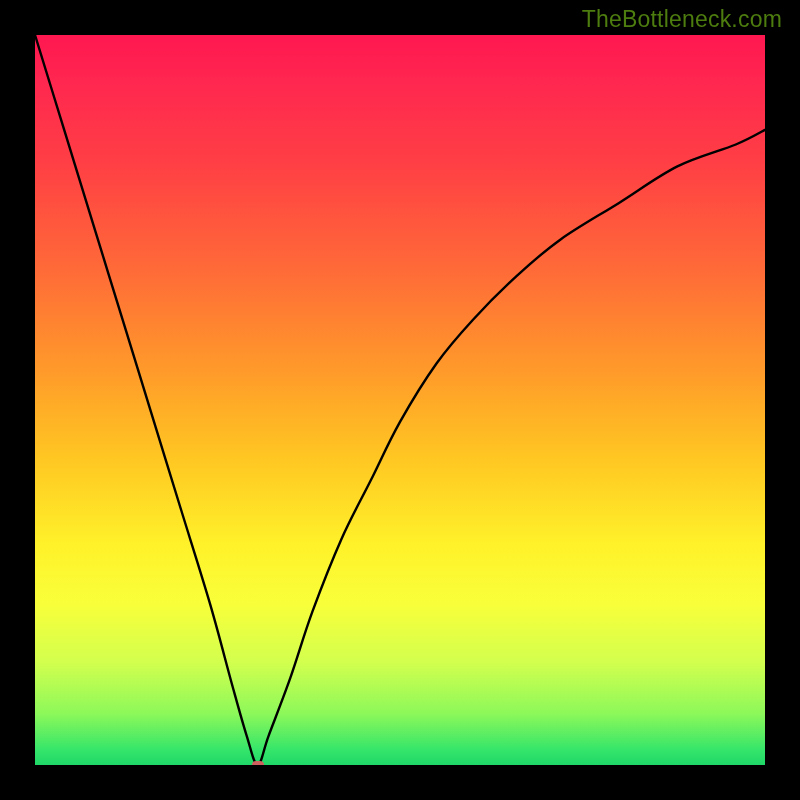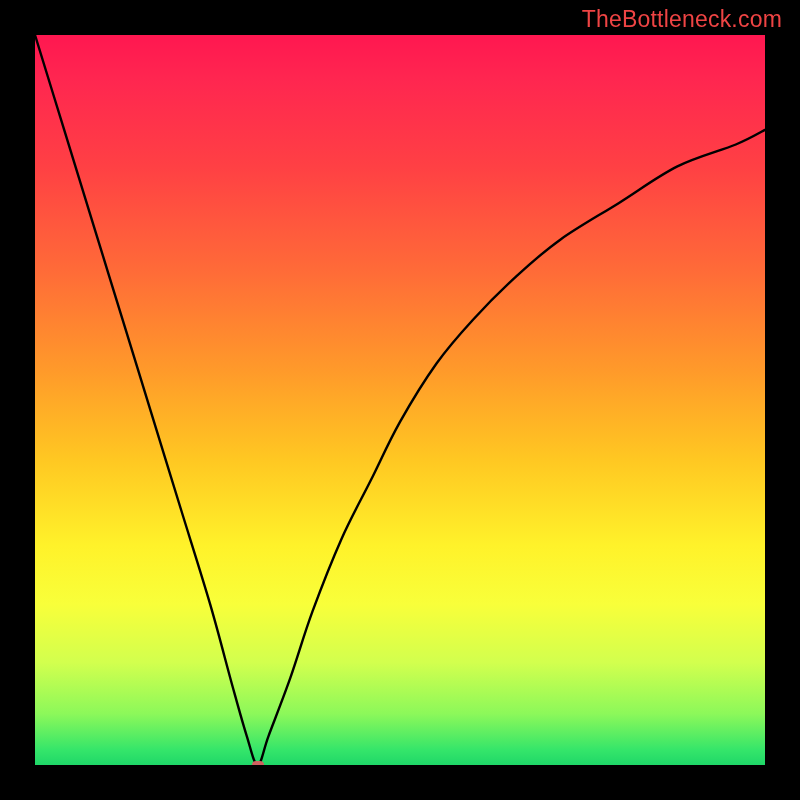--- a/index.html
+++ b/index.html
@@ -14,21 +14,21 @@
   .frame {
     position: relative;
     width: 800px;
     height: 800px;
     background: #000;
   }
   .watermark {
     position: absolute;
     top: 6px;
     right: 18px;
-    color: #ef4444;
+    color: #4d7c0f;
     font-size: 23px;
     font-weight: 400;
     letter-spacing: 0.2px;
     z-index: 50;
     user-select: none;
     text-align: right;
   }
   .plot-area {
     position: absolute;
     left: 35px;

